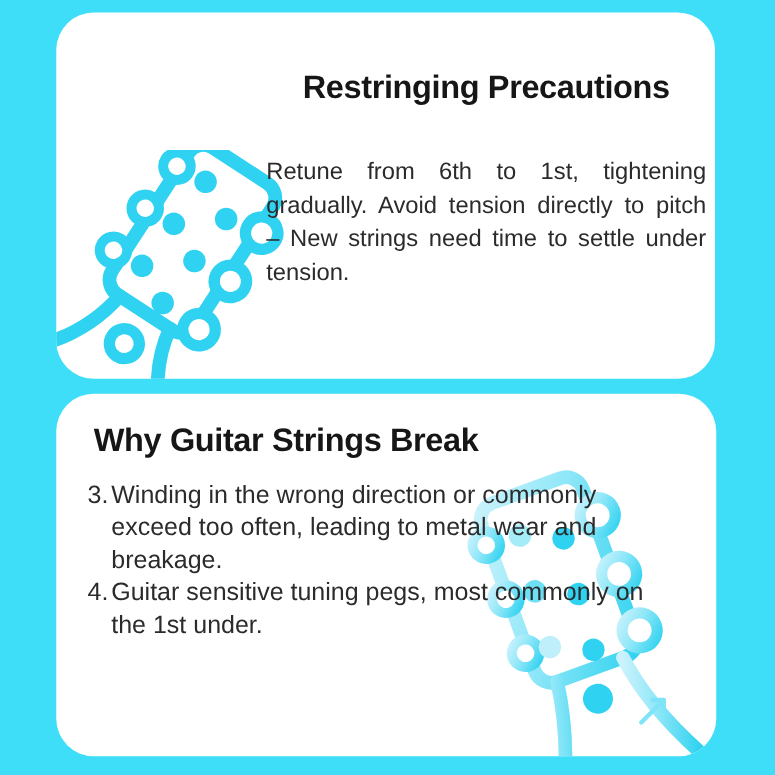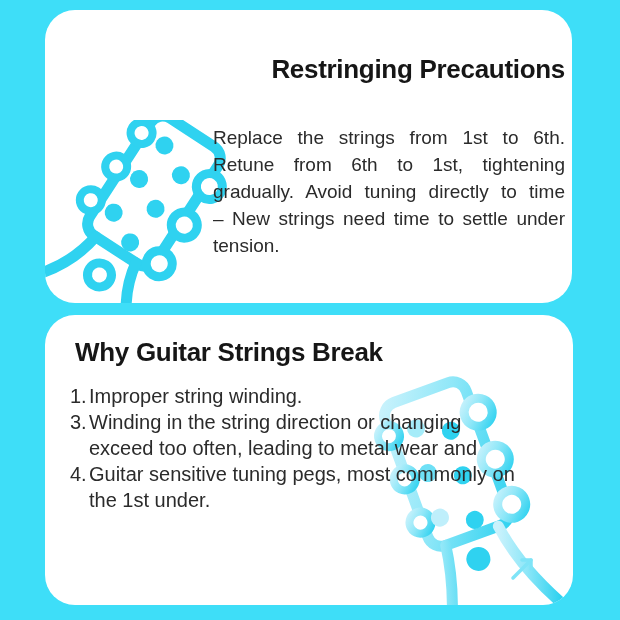--- a/index.html
+++ b/index.html
@@ -30,21 +30,21 @@
   .title {
     position: absolute; z-index: 2;
     font-weight: bold;
     color: #161616;
     letter-spacing: -0.3px;
     white-space: nowrap;
   }
   #title1 {
     left: 168px; top: 44px; width: 352px;
     font-size: 26px;
-    text-align: right;
+    text-align: center;
   }
   #title2 {
     left: 30px; top: 22px;
     font-size: 26px;
   }
 
   .para {
     position: absolute; z-index: 2;
     left: 168px; top: 114px; width: 352px;
     font-size: 19px; line-height: 27px;
@@ -95,23 +95,22 @@
         <path d="M84 142 C 80 170 68 192 50 212" stroke-width="11"></path>
         <path d="M132 142 C 136 170 150 192 170 212" stroke-width="11"></path>
 
         <circle cx="108" cy="172" r="12" stroke-width="9" fill="#FFFFFF"></circle>
       </g>
     </svg>
 
     <div class="title" id="title1">Restringing Precautions</div>
 
     <div class="para">
-      <div class="para-line">Replace the strings from 1st to 6th.</div>
       <div class="para-line">Retune from 6th to 1st, tightening</div>
-      <div class="para-line">gradually. Avoid tuning directly to time</div>
+      <div class="para-line">gradually. Avoid tension directly to pitch</div>
       <div class="para-line">– New strings need time to settle under</div>
       <div class="para-line last">tension.</div>
     </div>
   </div>
 
   <div class="card" id="card2">
 
     <svg class="illus" id="illus2" width="250" height="250" viewBox="0 0 250 250">
       <defs>
         <linearGradient id="hsfade" x1="0" y1="0" x2="1" y2="1">
@@ -149,25 +148,23 @@
       <g stroke="#7FE4F7" stroke-width="3.5" fill="none" stroke-linecap="round" stroke-linejoin="round">
         <path d="M178 205 L196 187"></path>
         <path d="M187 187 L196 187 L196 196"></path>
       </g>
     </svg>
 
     <div class="title" id="title2">Why Guitar Strings Break</div>
 
     <div class="list">
       <div>
-        <div class="li-line"><span class="num">1.</span><span>Improper string winding.</span></div>
-      </div>
-      <div>
-        <div class="li-line"><span class="num">3.</span><span>Winding in the string direction or changing</span></div>
+        <div class="li-line"><span class="num">3.</span><span>Winding in the wrong direction or commonly</span></div>
         <div class="li-line cont">exceed too often, leading to metal wear and</div>
+        <div class="li-line cont">breakage.</div>
       </div>
       <div>
         <div class="li-line"><span class="num">4.</span><span>Guitar sensitive tuning pegs, most commonly on</span></div>
         <div class="li-line cont">the 1st under.</div>
       </div>
     </div>
   </div>
 
 </div>
 

